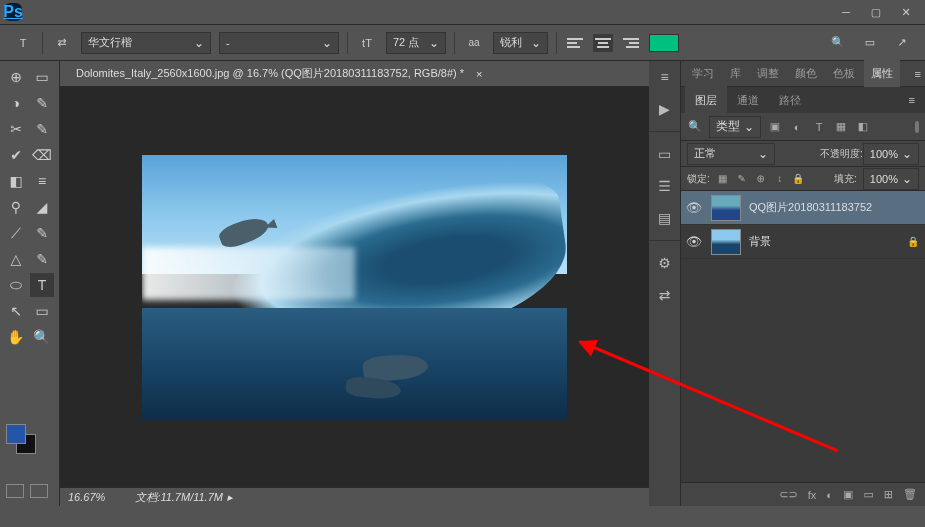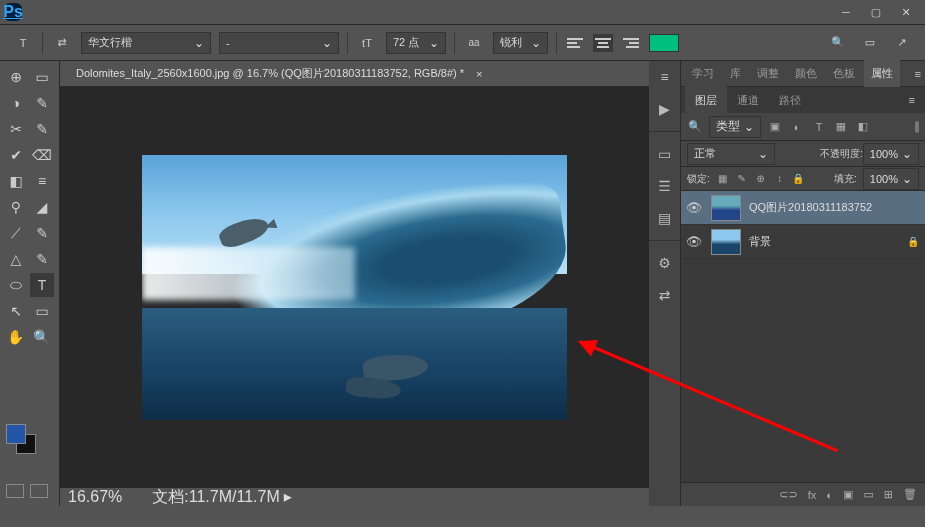--- a/index.html
+++ b/index.html
@@ -37,21 +37,21 @@
 .canvas-image { width: 425px; height: 265px; position: relative; overflow: hidden; }
 .sky { position: absolute; top: 0; left: 0; right: 0; height: 45%; background: linear-gradient(180deg, #5aa3d8 0%, #8cc8ed 50%, #b8e0f5 100%); }
 .wave { position: absolute; top: 15%; left: 20%; right: 0; height: 55%; background: radial-gradient(ellipse at 65% 50%, #1a4d6f 20%, #2a6b8f 40%, #a8d8ef 60%, transparent 70%); border-radius: 60% 20% 50% 40%; transform: rotate(-8deg); }
 .wave-foam { position: absolute; top: 35%; left: 0; right: 50%; height: 20%; background: linear-gradient(90deg, rgba(255,255,255,0.9), rgba(200,230,245,0.6)); filter: blur(3px); }
 .underwater { position: absolute; bottom: 0; left: 0; right: 0; height: 42%; background: linear-gradient(180deg, #2a5d7f 0%, #1a4568 50%, #0d2d48 100%); }
 .dolphin1 { position: absolute; top: 25%; left: 18%; width: 50px; height: 22px; background: #4a5f6a; border-radius: 40% 60% 50% 40%; transform: rotate(-20deg); }
 .dolphin1::after { content: ""; position: absolute; right: -8px; top: 40%; width: 12px; height: 10px; background: #4a5f6a; clip-path: polygon(0 50%, 100% 0, 100% 100%); }
 .dolphin2 { position: absolute; bottom: 15%; left: 52%; width: 65px; height: 25px; background: #3a5568; border-radius: 35% 60% 50% 35%; transform: rotate(-5deg); }
 .dolphin3 { position: absolute; bottom: 8%; left: 48%; width: 55px; height: 20px; background: #2f4a5d; border-radius: 35% 60% 50% 35%; transform: rotate(5deg); }
 
-.status-bar { height: 19px; background: #535353; display: flex; align-items: center; padding: 0 8px; gap: 30px; border-top: 1px solid #2a2a2a; color: #ddd; font-size: 16px; }
+.status-bar { height: 19px; background: #535353; display: flex; align-items: center; padding: 0 8px; gap: 30px; border-top: 1px solid #2a2a2a; color: #ddd; font-size: 11px; font-style: italic; }
 .status-chevron { margin-left: 4px; }
 
 .side-strip { width: 32px; background: #454545; border-right: 1px solid #2a2a2a; display: flex; flex-direction: column; align-items: center; padding: 6px 0; gap: 12px; }
 .side-icon { width: 20px; height: 20px; color: #bbb; cursor: pointer; display: flex; align-items: center; justify-content: center; font-size: 14px; }
 
 .panels { width: 244px; background: #454545; display: flex; flex-direction: column; }
 .panel-tabs { height: 26px; display: flex; align-items: center; padding: 0 4px; gap: 2px; font-size: 11px; border-bottom: 1px solid #2a2a2a; }
 .panel-tab { padding: 20px 7px; color: #999; cursor: pointer; }
 .panel-tab.active { background: #535353; color: #ddd; }
 .panel-tabs2 { height: 26px; display: flex; align-items: center; padding: 0 4px; font-size: 11px; background: #383838; }

